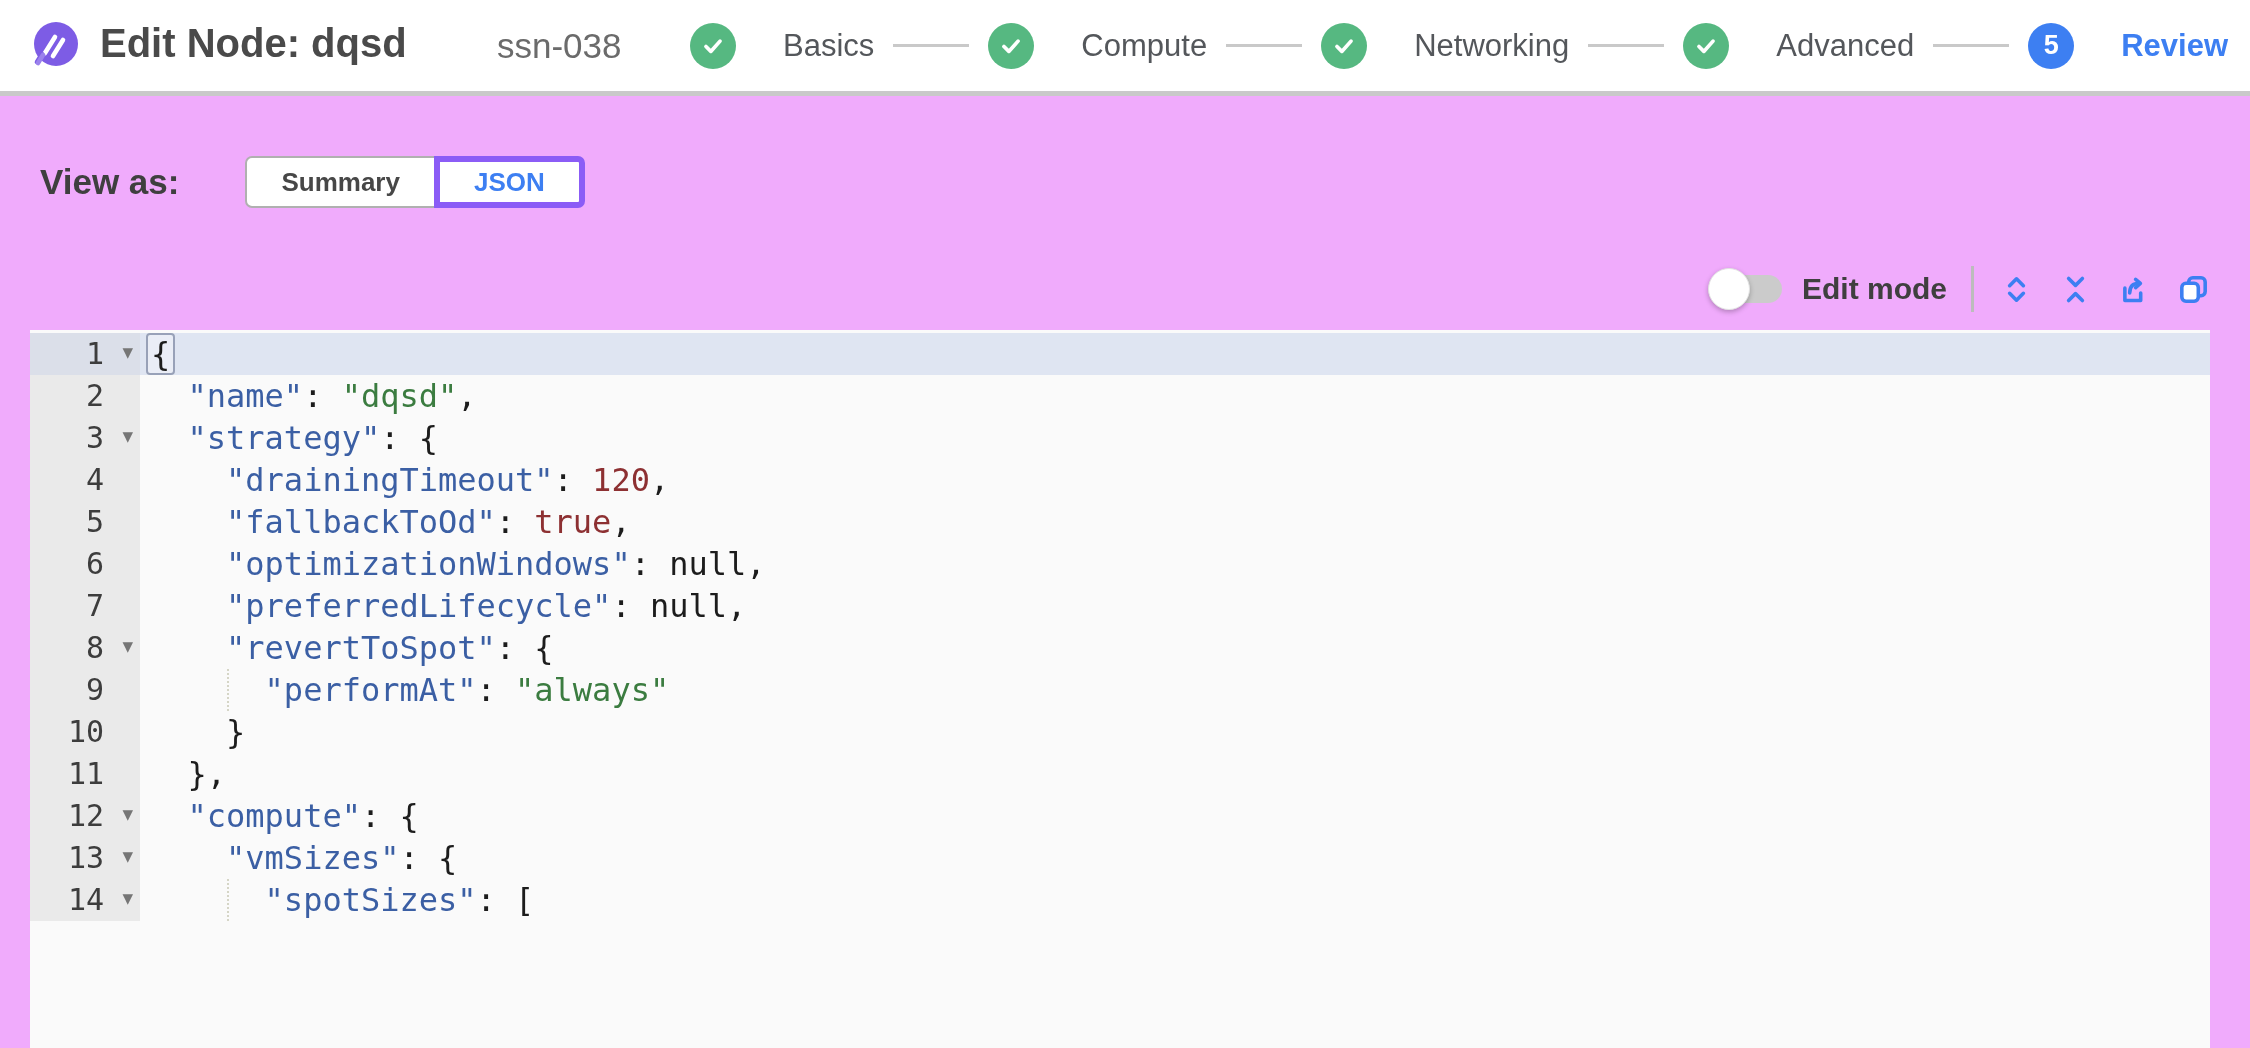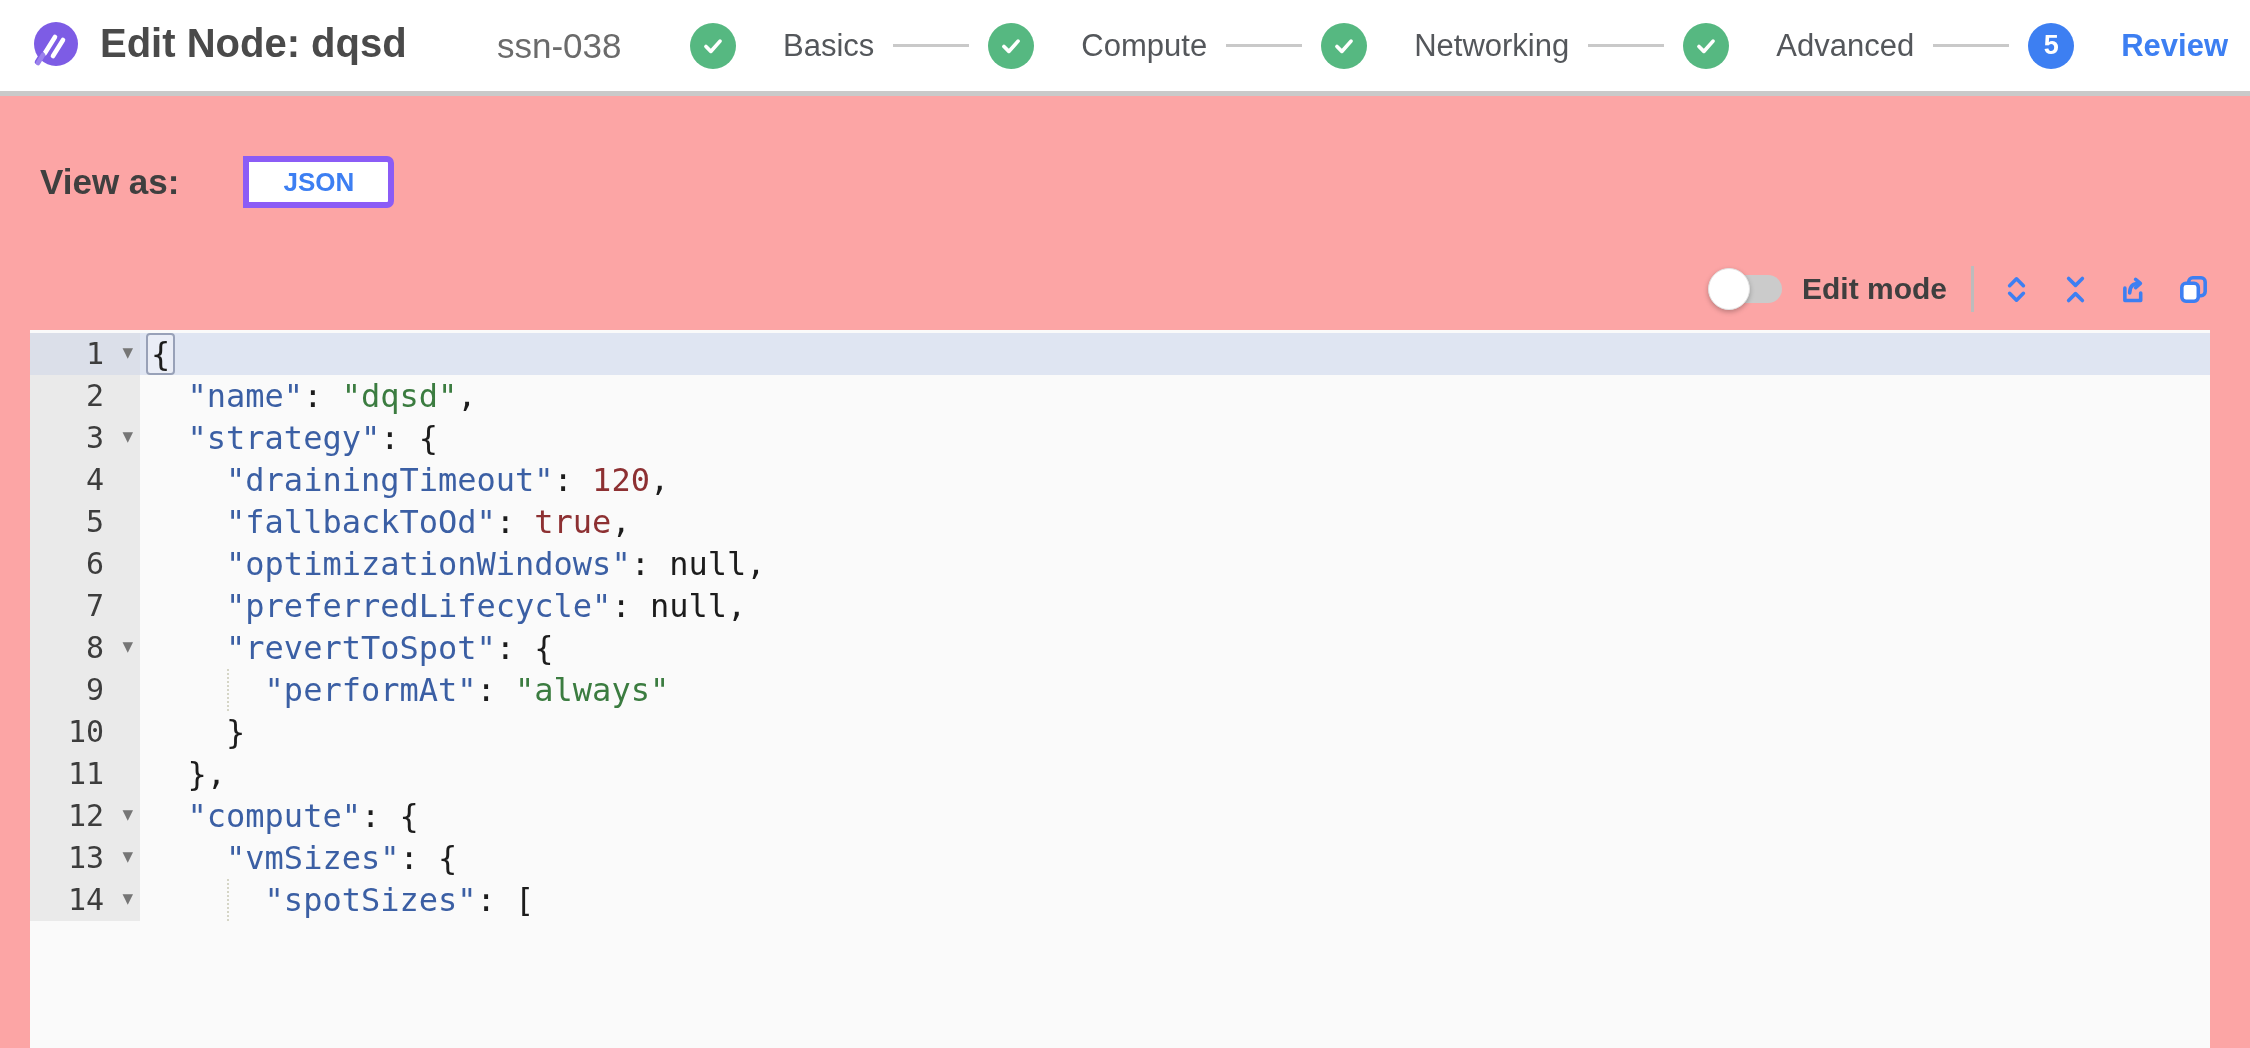--- a/index.html
+++ b/index.html
@@ -1,19 +1,19 @@
 <!DOCTYPE html>
 <html><head>
 <meta charset="utf-8">
 <style>
   * { margin:0; padding:0; box-sizing:border-box; }
   html,body { background:#ffffff; }
   .page {
     position:relative; width:2250px; height:1048px; overflow:hidden;
-    background:#fca5a5; font-family:"Liberation Sans","DejaVu Sans",sans-serif;
+    background:#f0abfc; font-family:"Liberation Sans","DejaVu Sans",sans-serif;
   }
 
   
   .header {
     position:absolute; left:0; top:0; width:2250px; height:96px;
     border-bottom:5px solid #c9c9c9; background:#fff;
   }
   .logo {
     position:absolute; left:30px; top:22px; width:48px; height:48px;
   }
@@ -164,20 +164,21 @@
         <div class="step">
           <div class="step-circle c-cur">5</div>
           <span class="step-label current">Review</span>
         </div>
       </div>
   </div>
 
   <div class="viewas-row">
     <div class="viewas-label">View as:</div>
     <div class="seg">
+      <div class="seg-btn summary">Summary</div>
       <div class="seg-btn json">JSON</div>
     </div>
   </div>
 
   <div class="toolbar">
     <div class="toggle">
       <div class="toggle-track"></div>
       <div class="toggle-knob"></div>
     </div>
     <div class="editmode-label">Edit mode</div>

